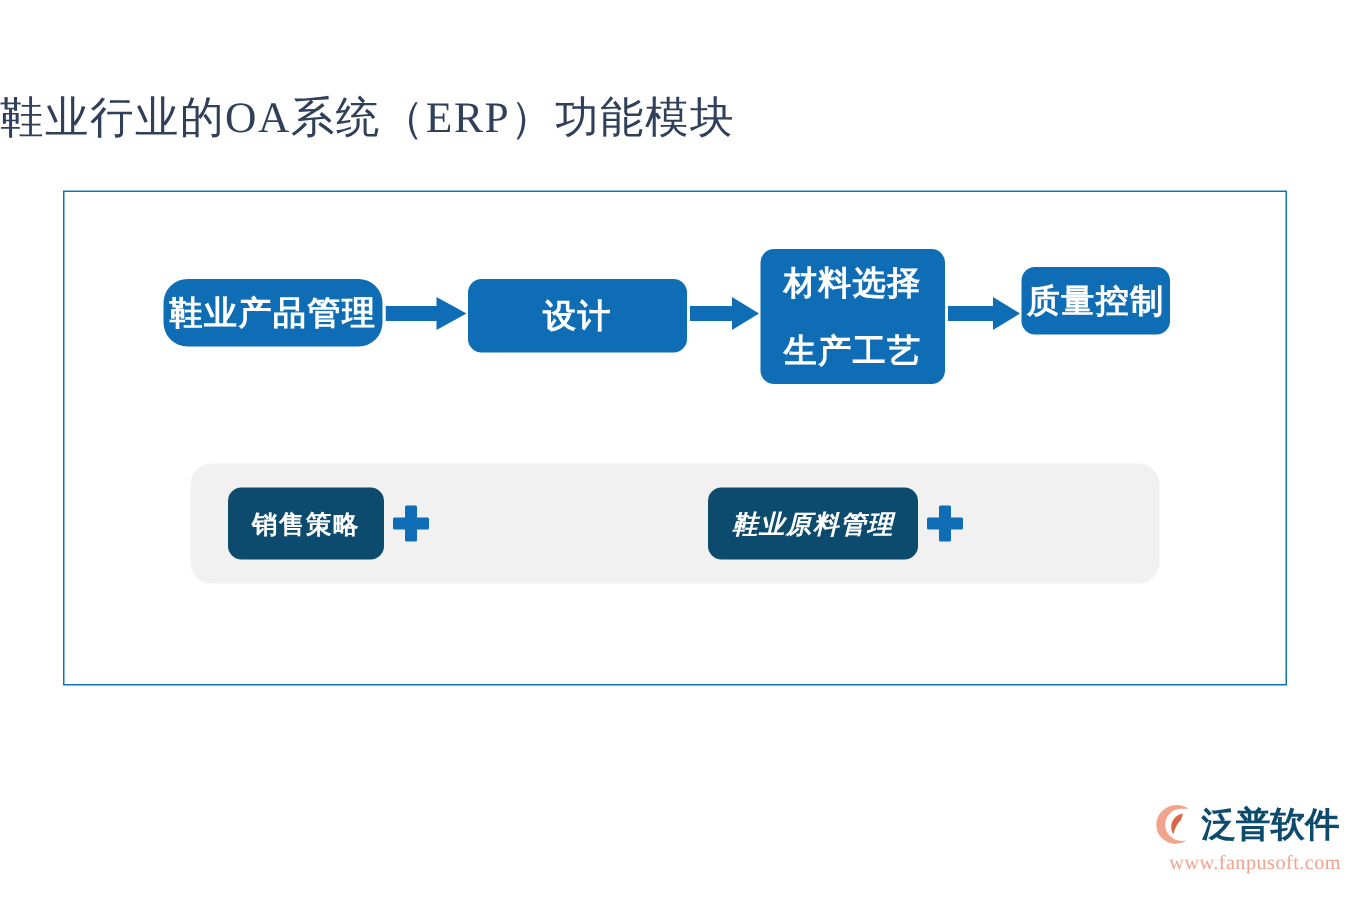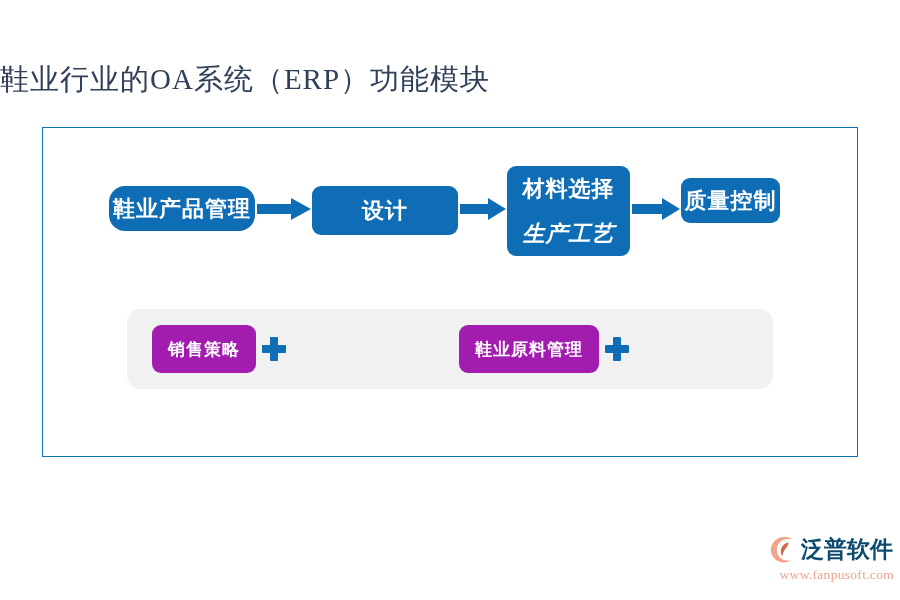--- a/index.html
+++ b/index.html
@@ -65,21 +65,20 @@
     text-align: center;
     font-family: "Liberation Serif", "DejaVu Serif", serif;
   }
   .proc-box .line {
     display: block;
     line-height: 1.15;
     white-space: nowrap;
   }
   .proc-box.two-line .line + .line {
     margin-top: 20px;
-    font-style: italic;
   }
 
   
   #box-product   { left: 66px;  top: 58px;  width: 146px; height: 45px; border-radius: 16px; }
   #box-design    { left: 269px; top: 58px;  width: 146px; height: 49px; }
   #box-material  { left: 464px; top: 38px;  width: 123px; height: 90px; }
   #box-quality   { left: 638px; top: 50px;  width: 99px; height: 45px; }
 
   
   .block-arrow {
@@ -104,24 +103,24 @@
   }
 
   .support-group {
     position: absolute;
     top: 16px;
     height: 48px;
     display: flex;
     align-items: center;
   }
   #group-sales   { left: 25px; }
-  #group-supply  { left: 332px; }
+  #group-supply  { left: 345px; font-style: italic; }
 
   .support-box {
-    background: #a21caf;
+    background: #0c4a6e;
     border-radius: 9px;
     color: #ffffff;
     font-weight: bold;
     font-size: 17px;
     letter-spacing: 1px;
     height: 48px;
     display: flex;
     align-items: center;
     justify-content: center;
     padding: 12px 16px;

